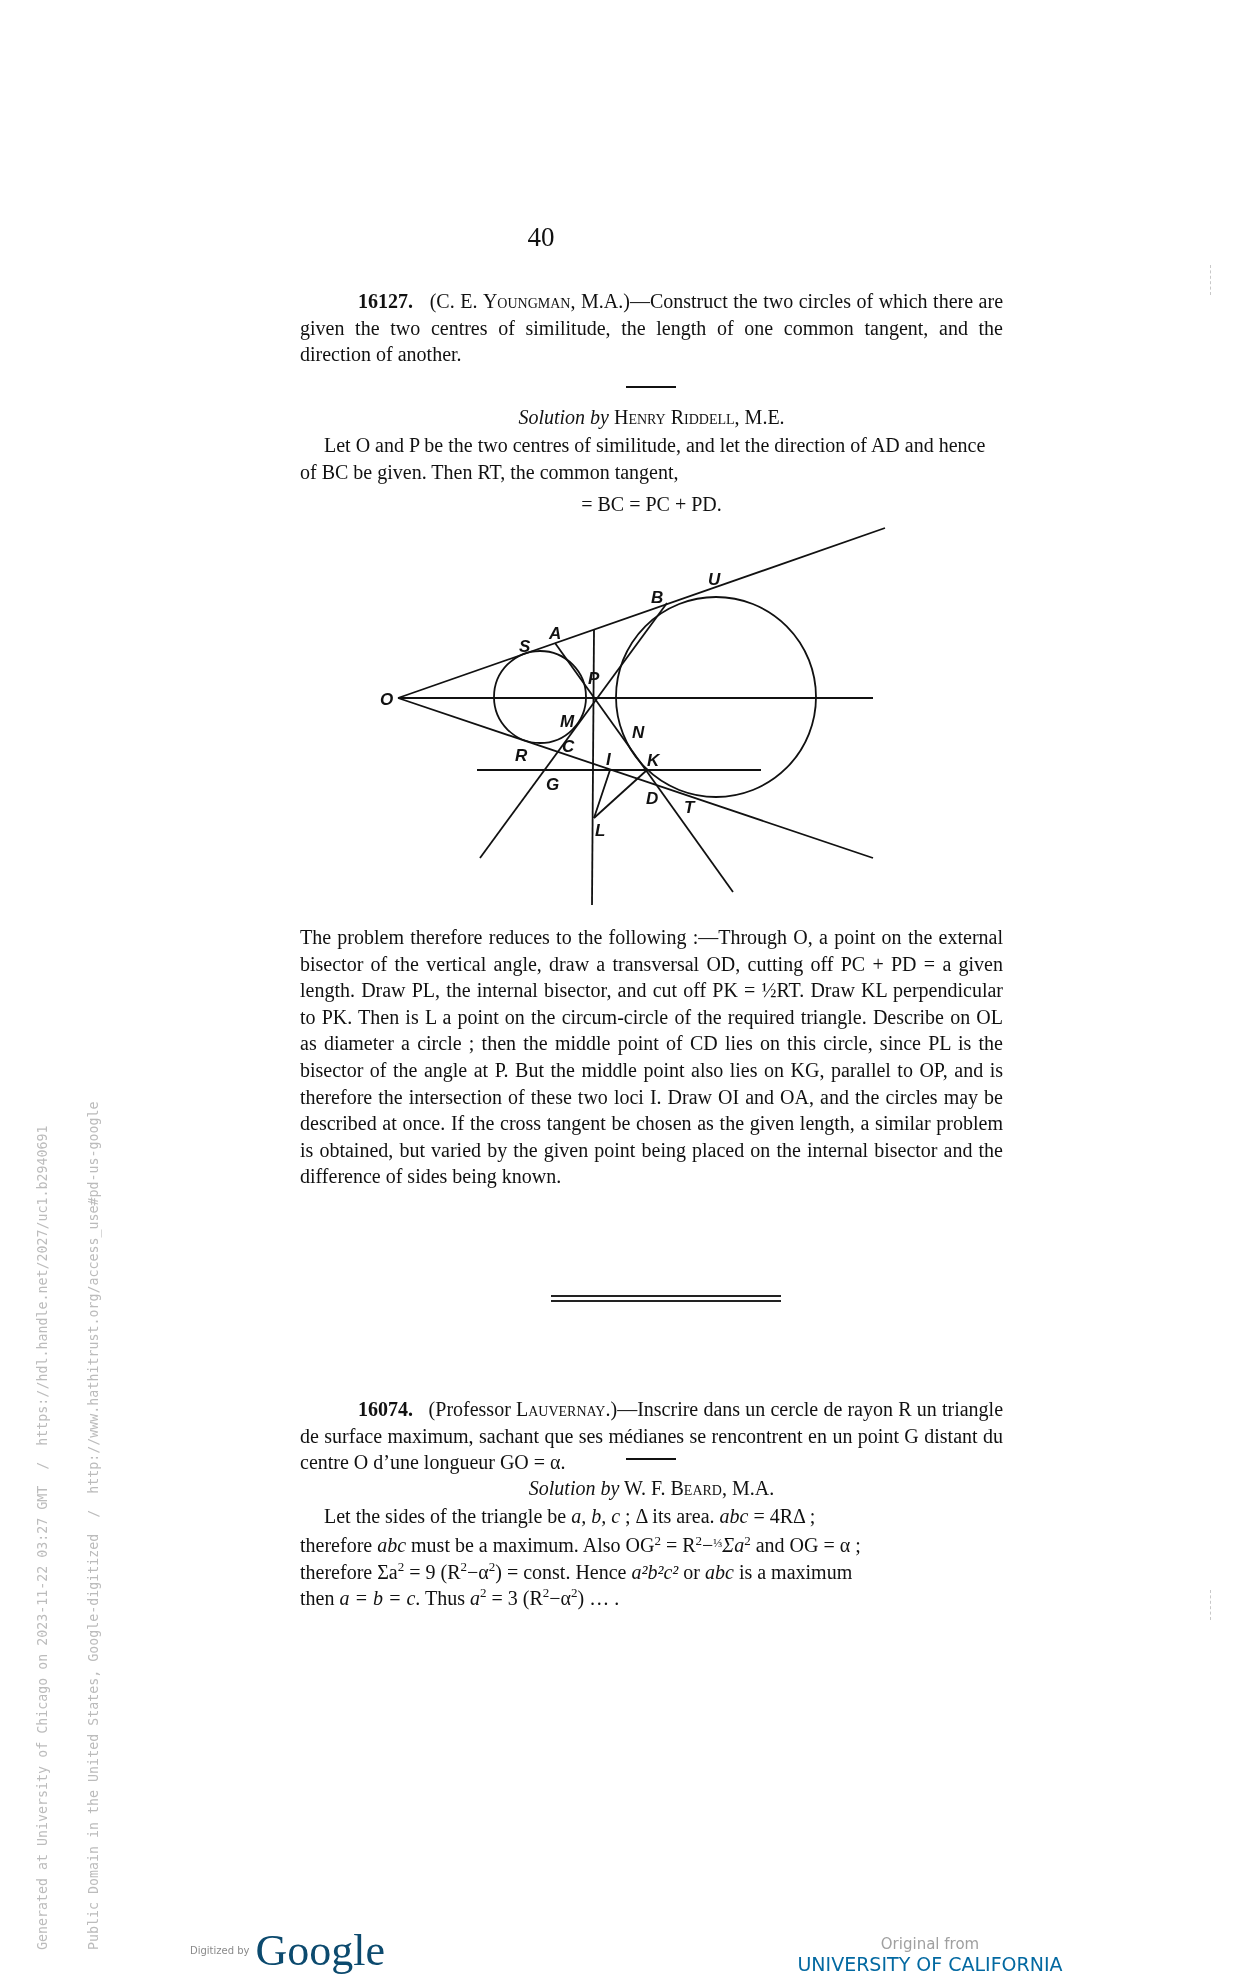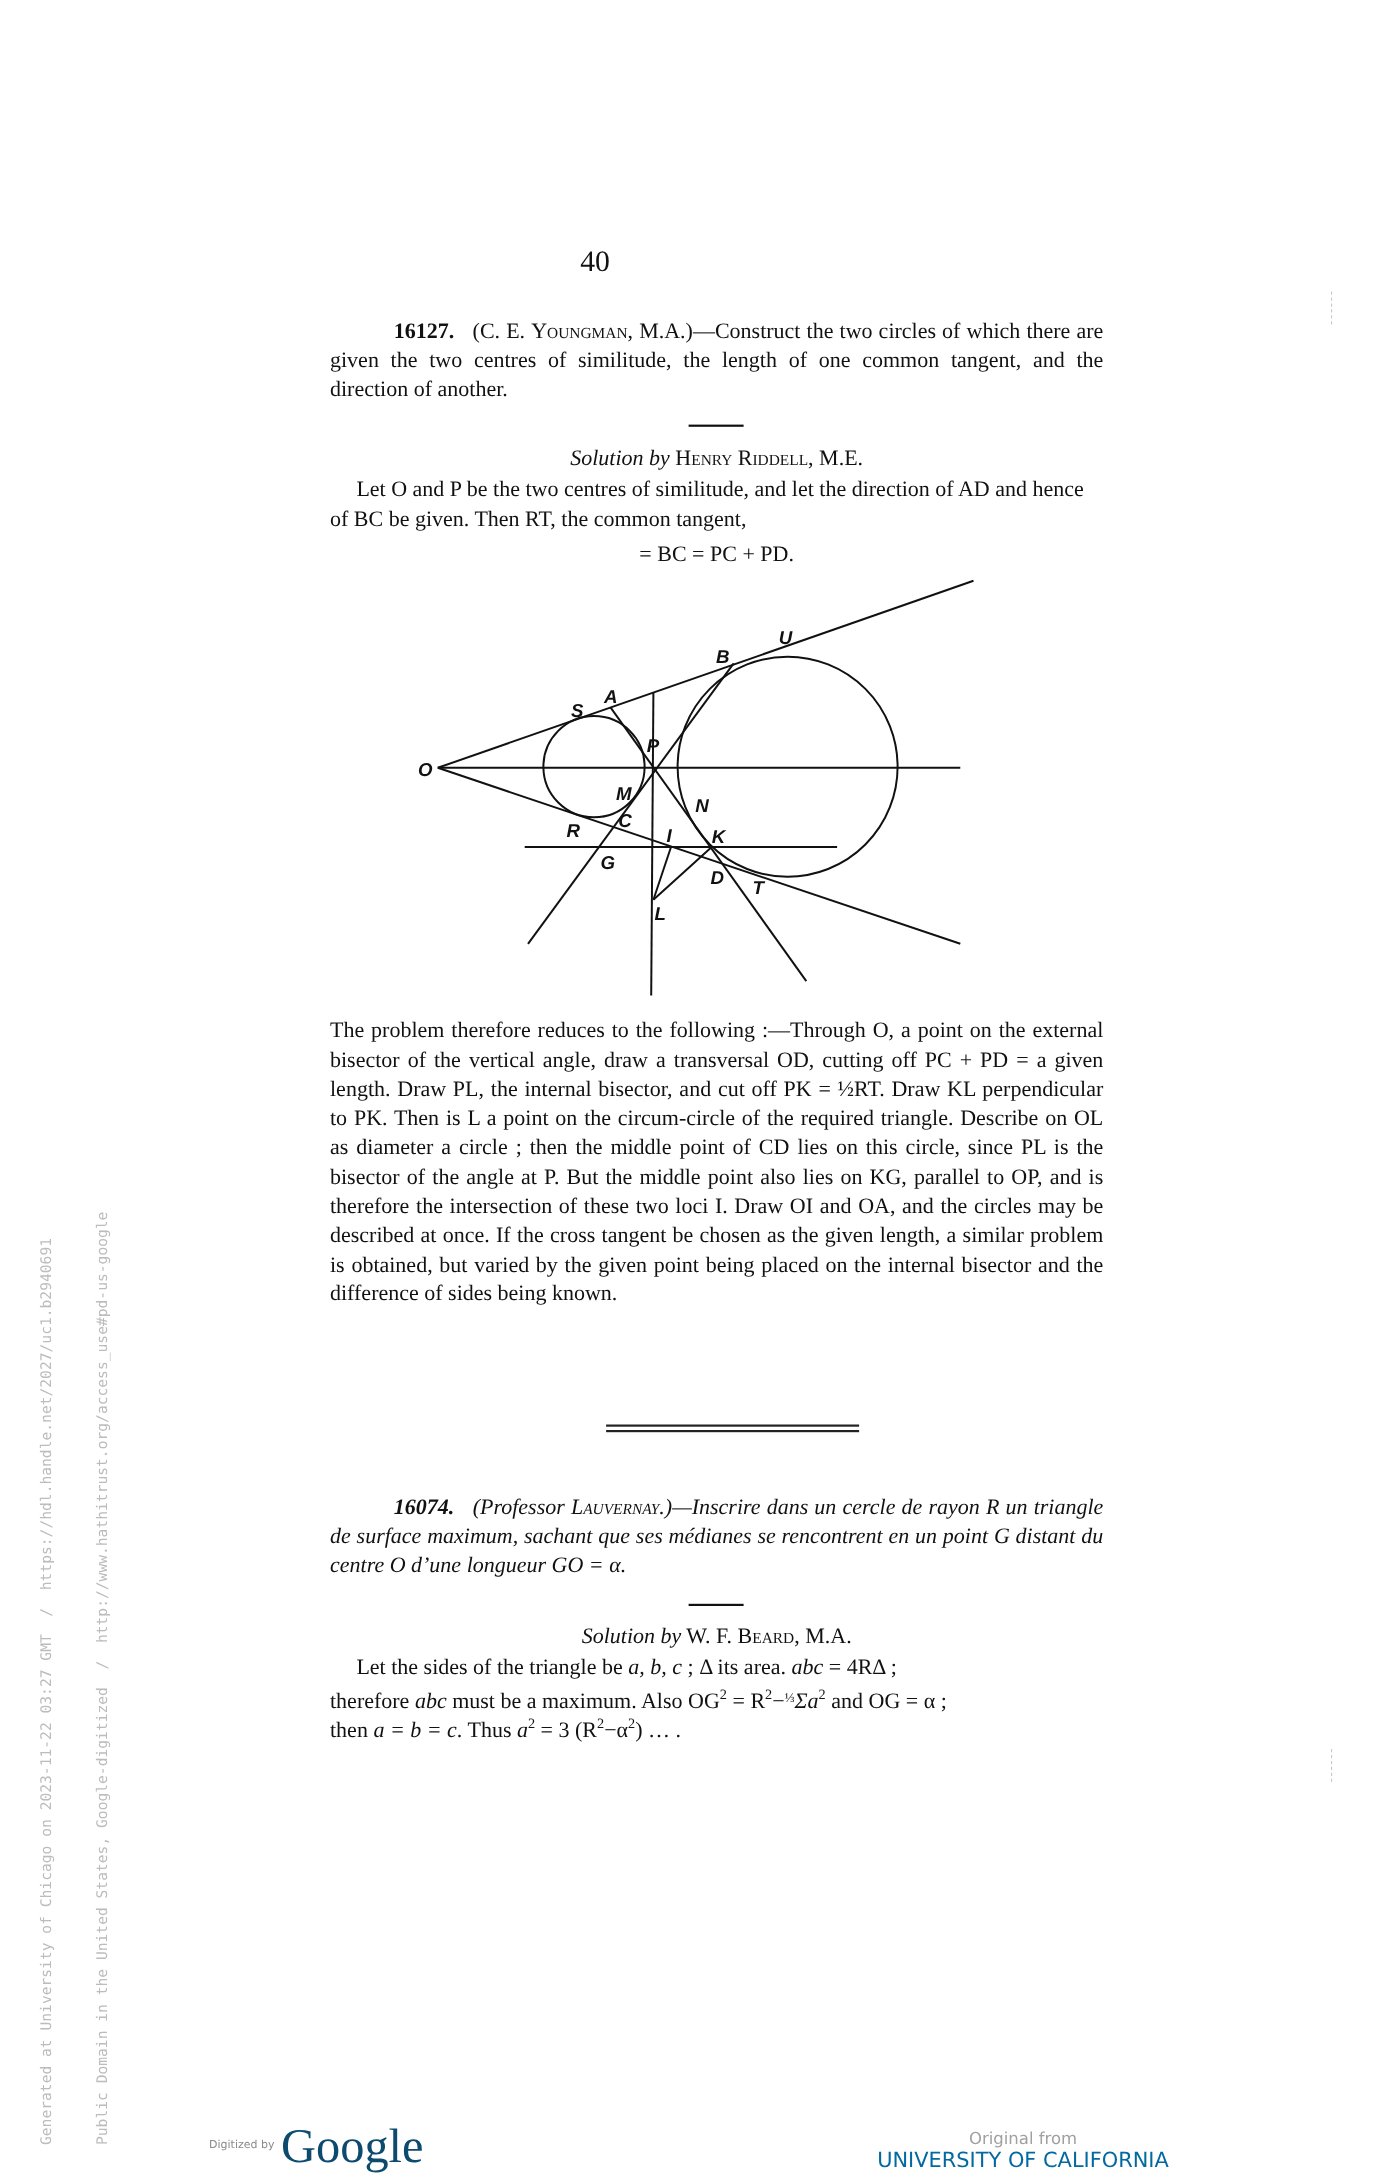--- a/index.html
+++ b/index.html
@@ -87,37 +87,38 @@
   <text x="684" y="813">T</text>
   <text x="595" y="836">L</text>
 </svg>
 
 <div class="abs col" style="top:924px;">
   <p>The problem therefore reduces to the following :—Through O, a point on the external bisector of the vertical angle, draw a transversal OD, cutting off PC + PD = a given length.   Draw PL, the internal bisector, and cut off PK = ½RT.   Draw KL perpendicular to PK.   Then is L a point on the circum-circle of the required triangle.   Describe on OL as diameter a circle ; then the middle point of CD lies on this circle, since PL is the bisector of the angle at P.   But the middle point also lies on KG, parallel to OP, and is therefore the intersection of these two loci I.   Draw OI and OA, and the circles may be described at once.   If the cross tangent be chosen as the given length, a similar problem is obtained, but varied by the given point being placed on the internal bisector and the difference of sides being known.</p>
 </div>
 
 <div class="abs rule-double" style="left:551px; top:1295px; width:230px;"></div>
 
-<div class="abs col" style="top:1357px;font-style:italic;">
+<div class="abs col" style="top:1396px;">
   <p class="indent">
     <span class="bold">16074.</span>
     &nbsp;&nbsp;<span>(Professor </span><span class="sc">Lauvernay</span><span>.)</span><span>—Inscrire dans un cercle de rayon R un triangle de surface maximum, sachant que ses médianes se rencontrent en un point G distant du centre O d’une longueur GO = α.</span>
   </p>
 </div>
 
 <div class="abs rule-short" style="left:626px; top:1458px; width:50px;"></div>
 
 <div class="abs col center" style="top:1475px;">
   <span class="it">Solution by</span>
   <span>W. F. </span><span class="sc">Beard</span><span>, M.A.</span>
 </div>
 
 <div class="abs col" style="top:1503px;">
   <p class="indent"><span>Let the sides of the triangle be </span><span class="it">a, b, c</span><span> ; Δ its area.   </span><span class="it">abc</span><span> = 4RΔ ;</span></p>
   <p><span>therefore </span><span class="it">abc</span><span> must be a maximum.   Also OG</span><sup>2</sup><span> = R</span><sup>2</sup><span>−</span><span class="frac">⅓</span><span class="it">Σa</span><sup>2</sup><span> and OG = α ;</span></p>
+  <p><span>therefore Σa</span><sup>2</sup><span> = 9 (R</span><sup>2</sup><span>−α</span><sup>2</sup><span>) = const.   Hence </span><span class="it">a²b²c²</span><span> or </span><span class="it">abc</span><span> is a maximum</span></p>
   <p style="text-align:left;"><span>then </span><span class="it">a = b = c</span><span>.   Thus </span><span class="it">a</span><sup>2</sup><span> = 3 (R</span><sup>2</sup><span>−α</span><sup>2</sup><span>) … .</span></p>
 </div>
 
 <div class="abs watermark">
   <div>Generated at University of Chicago on 2023-11-22 03:27 GMT  /  https://hdl.handle.net/2027/uc1.b2940691</div>
   <div>Public Domain in the United States, Google-digitized  /  http://www.hathitrust.org/access_use#pd-us-google</div>
 </div>
 
 <div class="abs edge-mark" style="top:265px; height:30px;"></div>
 <div class="abs edge-mark" style="top:1590px; height:30px;"></div>

